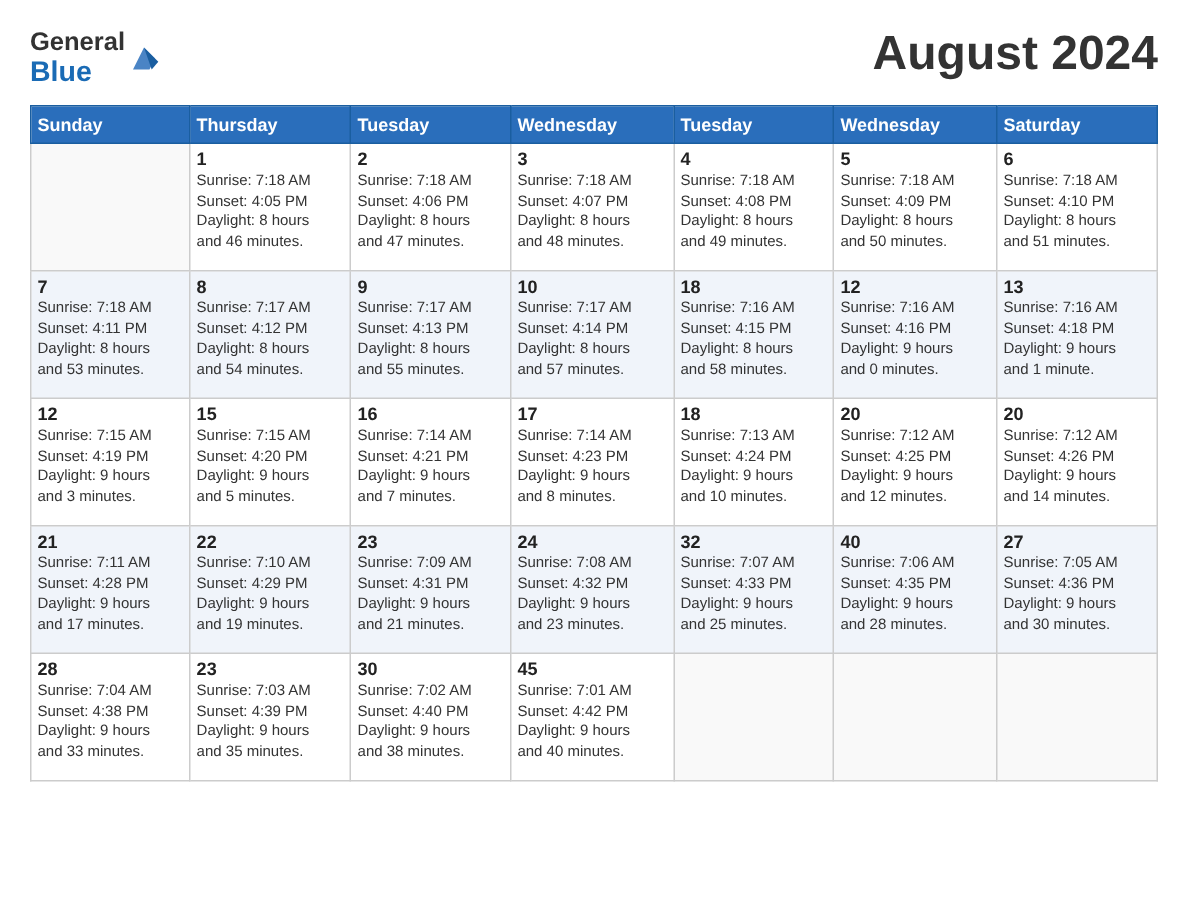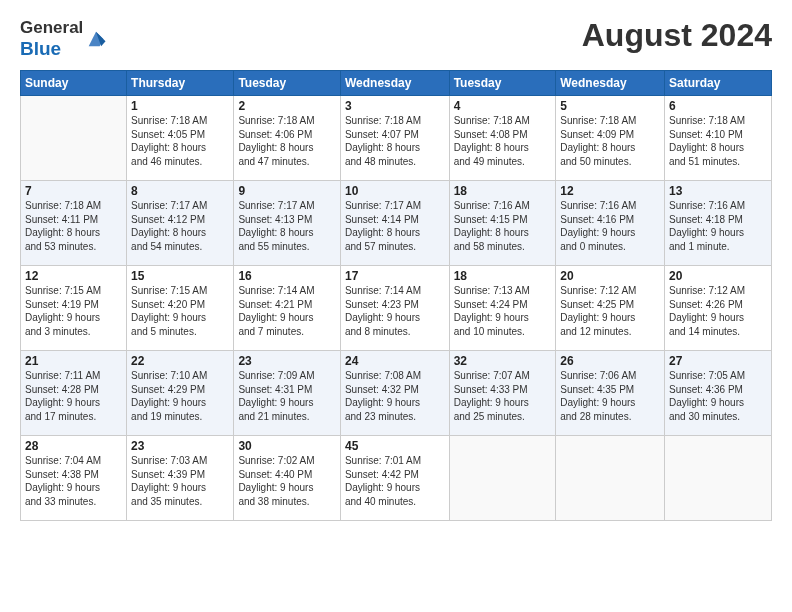--- a/index.html
+++ b/index.html
@@ -230,21 +230,21 @@
           </td>
           <td>
             <span class="day-number">24</span>
             <div class="day-info">Sunrise: 7:08 AM<br>Sunset: 4:32 PM<br>Daylight: 9 hours<br>and 23 minutes.</div>
           </td>
           <td>
             <span class="day-number">32</span>
             <div class="day-info">Sunrise: 7:07 AM<br>Sunset: 4:33 PM<br>Daylight: 9 hours<br>and 25 minutes.</div>
           </td>
           <td>
-            <span class="day-number">26</span>
+            <span class="day-number">40</span>
             <div class="day-info">Sunrise: 7:06 AM<br>Sunset: 4:35 PM<br>Daylight: 9 hours<br>and 28 minutes.</div>
           </td>
           <td>
             <span class="day-number">27</span>
             <div class="day-info">Sunrise: 7:05 AM<br>Sunset: 4:36 PM<br>Daylight: 9 hours<br>and 30 minutes.</div>
           </td>
         </tr>
         <tr>
           <td>
             <span class="day-number">28</span>

